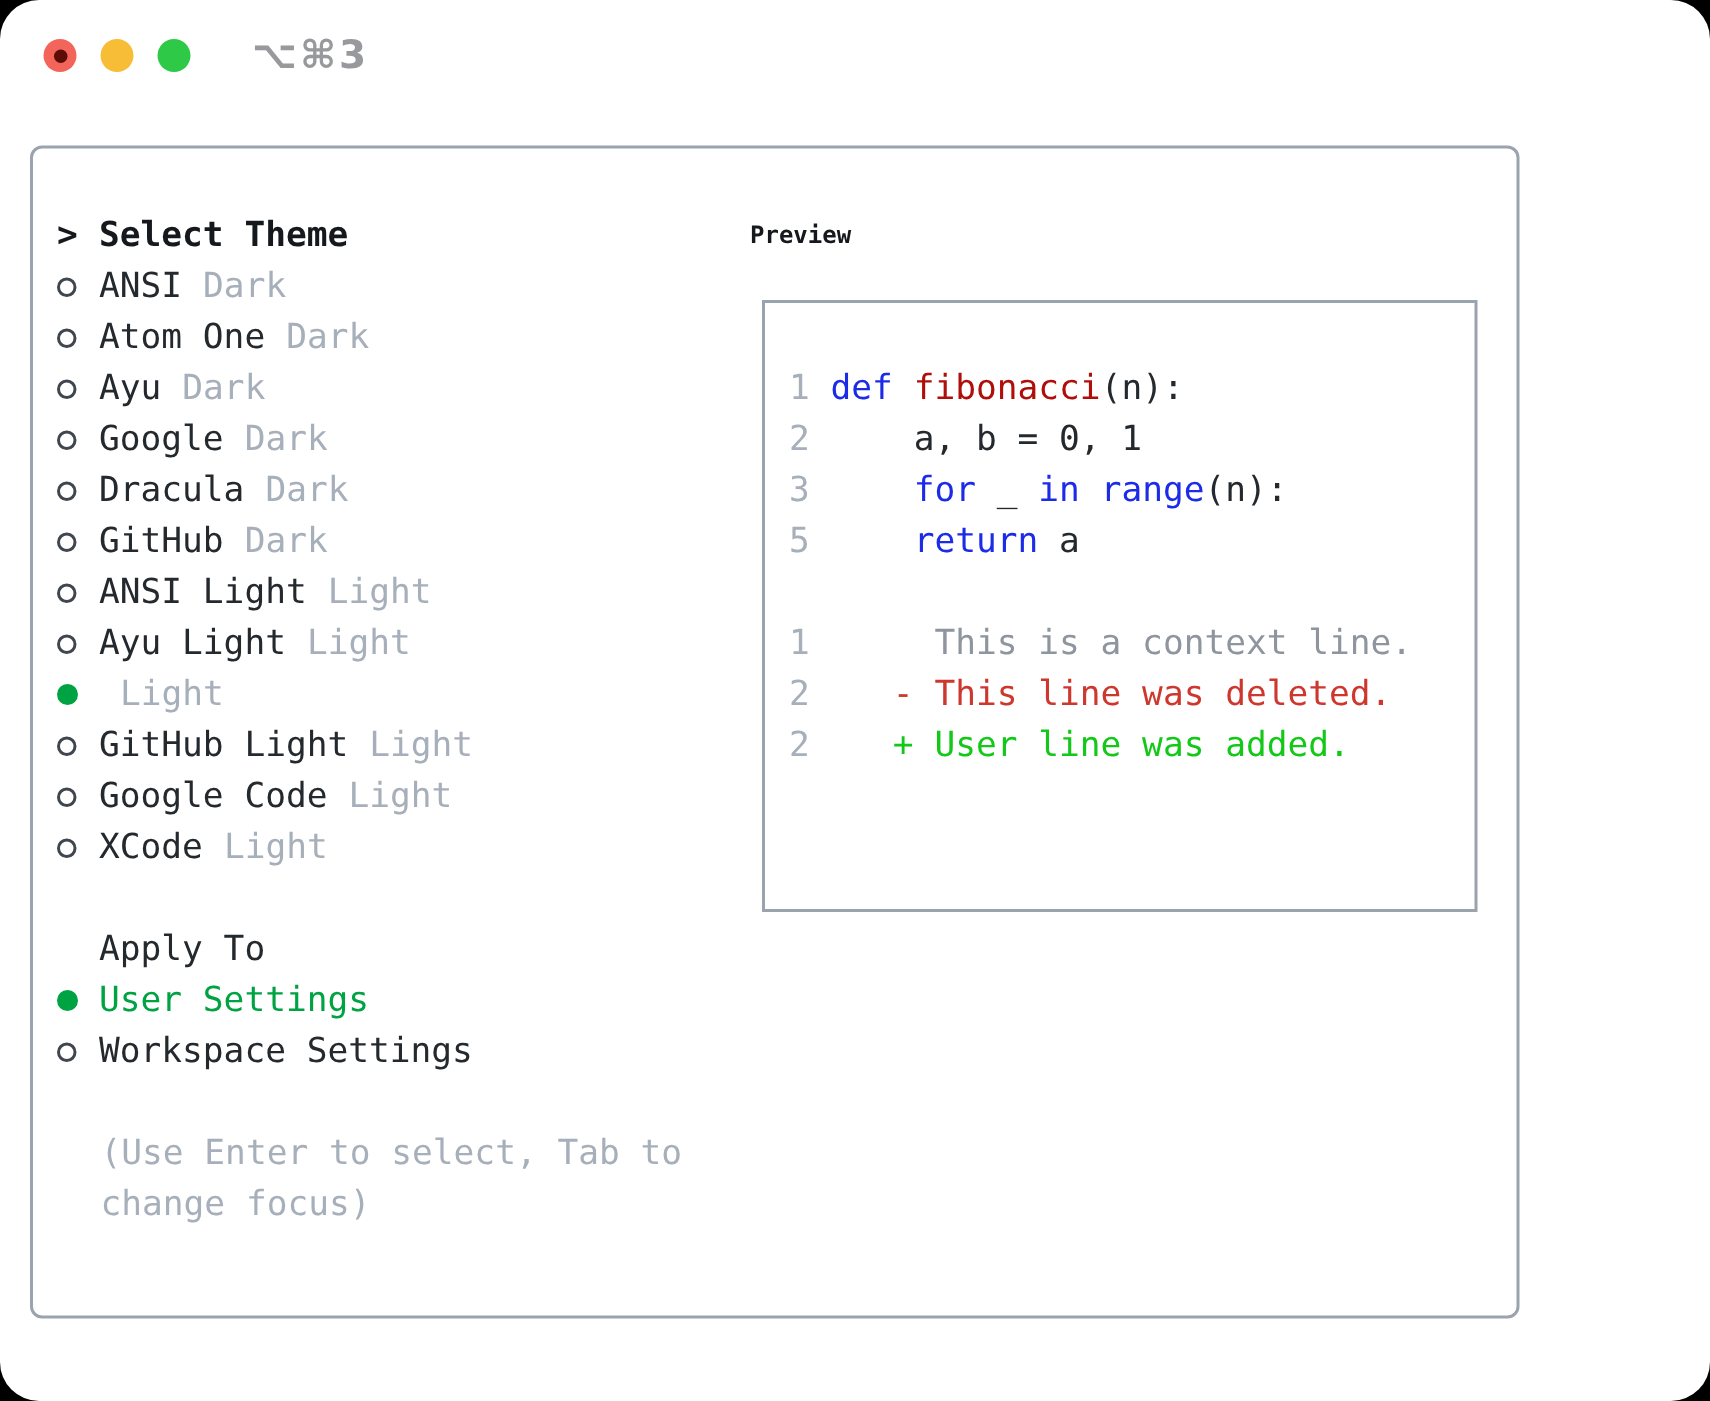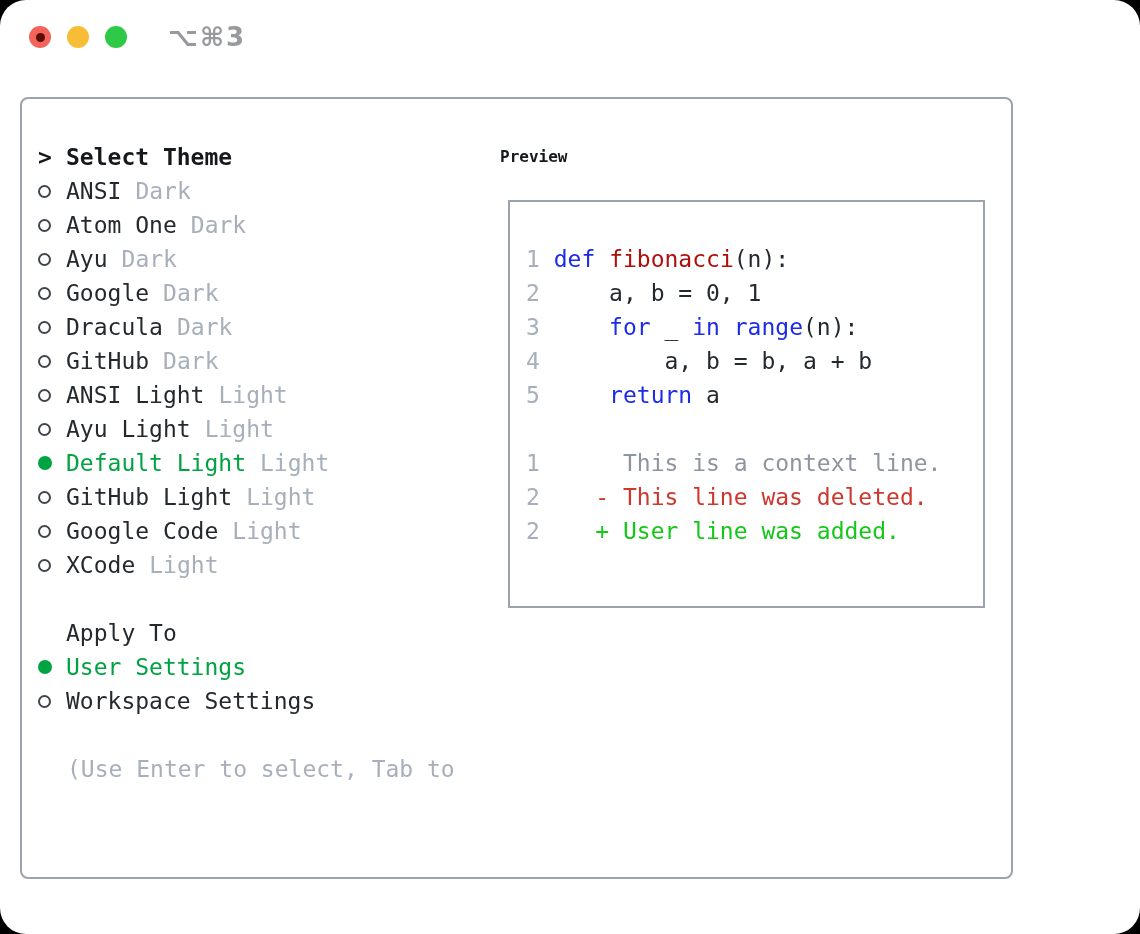--- a/index.html
+++ b/index.html
@@ -79,49 +79,49 @@
 
       <div id="theme-list">
           <div class="row"><span class="marker"><span class="ring"></span></span><span class="name">ANSI</span><span class="tag">Dark</span></div>
           <div class="row"><span class="marker"><span class="ring"></span></span><span class="name">Atom One</span><span class="tag">Dark</span></div>
           <div class="row"><span class="marker"><span class="ring"></span></span><span class="name">Ayu</span><span class="tag">Dark</span></div>
           <div class="row"><span class="marker"><span class="ring"></span></span><span class="name">Google</span><span class="tag">Dark</span></div>
           <div class="row"><span class="marker"><span class="ring"></span></span><span class="name">Dracula</span><span class="tag">Dark</span></div>
           <div class="row"><span class="marker"><span class="ring"></span></span><span class="name">GitHub</span><span class="tag">Dark</span></div>
           <div class="row"><span class="marker"><span class="ring"></span></span><span class="name">ANSI Light</span><span class="tag">Light</span></div>
           <div class="row"><span class="marker"><span class="ring"></span></span><span class="name">Ayu Light</span><span class="tag">Light</span></div>
-          <div class="row"><span class="marker"><span class="ring on"></span></span><span class="name sel">Default Light</span><span class="tag">Light</span></div>
+          <div class="row"><span class="marker"><span class="ring on"></span></span><span class="tag">Light</span></div>
           <div class="row"><span class="marker"><span class="ring"></span></span><span class="name">GitHub Light</span><span class="tag">Light</span></div>
           <div class="row"><span class="marker"><span class="ring"></span></span><span class="name">Google Code</span><span class="tag">Light</span></div>
           <div class="row"><span class="marker"><span class="ring"></span></span><span class="name">XCode</span><span class="tag">Light</span></div>
         </div>
 
       <div class="gap"></div>
 
       <div class="row">
         <span class="marker"></span>
         <span class="name">Apply To</span>
       </div>
 
       <div id="apply-list">
           <div class="row"><span class="marker"><span class="ring on"></span></span><span class="name sel">User Settings</span></div>
           <div class="row"><span class="marker"><span class="ring"></span></span><span class="name">Workspace Settings</span></div>
         </div>
 
       <div class="gap"></div>
 
       <div class="row help">(Use Enter to select, Tab to</div>
+      <div class="row help">change focus)</div>
     </div>
 
     <div class="preview-title">Preview</div>
     <div class="preview-box" id="preview-box">
         <div class="pline"><span class="c-num">1</span><span class="c-plain"> </span><span class="c-kw">def</span><span class="c-plain"> </span><span class="c-fn">fibonacci</span><span class="c-plain">(n):</span></div>
         <div class="pline"><span class="c-num">2</span><span class="c-plain">     a, b = 0, 1</span></div>
         <div class="pline"><span class="c-num">3</span><span class="c-plain">     </span><span class="c-kw">for</span><span class="c-plain"> _ </span><span class="c-kw">in</span><span class="c-plain"> </span><span class="c-kw">range</span><span class="c-plain">(n):</span></div>
-        <div class="pline"><span class="c-num">4</span><span class="c-plain">         a, b = b, a + b</span></div>
         <div class="pline"><span class="c-num">5</span><span class="c-plain">     </span><span class="c-kw">return</span><span class="c-plain"> a</span></div>
         <div class="pline"></div>
         <div class="pline"><span class="c-num">1</span><span class="c-ctx">      This is a context line.</span></div>
         <div class="pline"><span class="c-num">2</span><span class="c-del">    - This line was deleted.</span></div>
         <div class="pline"><span class="c-num">2</span><span class="c-add">    + User line was added.</span></div>
       </div>
 
   </div>
 </div>
 

